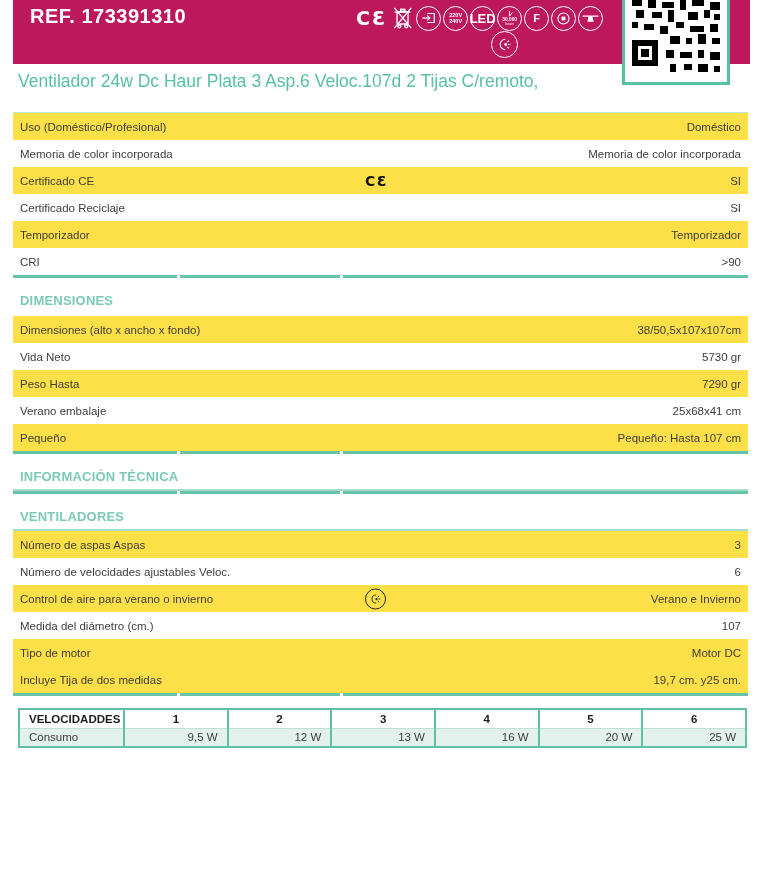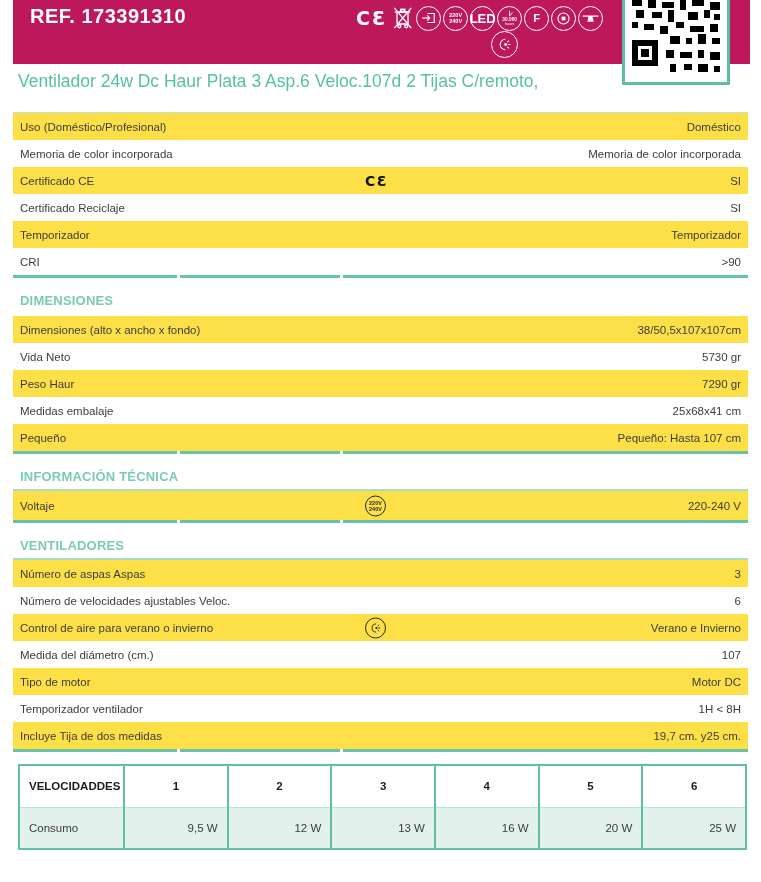--- a/index.html
+++ b/index.html
@@ -81,21 +81,21 @@
   .divider .sg3{flex:1;background:#66C3A7;margin-left:3px;}
 
   
   .speed{
     margin:12px 0 0 5px;width:729px;border-collapse:collapse;table-layout:fixed;
     font-size:11.5px;color:#3d3d3d;
   }
   .speed col.c0{width:105px;}
   .speed td{
     border-left:2px solid #5FC0A5;border-right:2px solid #5FC0A5;
-    padding:0 9px;height:42px;box-sizing:border-box;
+    padding:0 9px;height:19px;box-sizing:border-box;
   }
   .speed tr.hd td{
     border-top:2px solid #5FC0A5;border-bottom:1px solid #BCE1D5;
     font-weight:bold;color:#1d1d1d;text-align:center;background:#fff;
   }
   .speed tr.hd td.first{text-align:left;}
   .speed tr.dt td{
     background:#E2F1EC;border-bottom:2px solid #5FC0A5;text-align:right;
   }
   .speed tr.dt td.first{text-align:left;}
@@ -266,49 +266,41 @@
     <div class="sec-title">DIMENSIONES</div>
     <div class="row tint">
       <span class="lbl">Dimensiones (alto x ancho x fondo)</span>
       <span class="val">38/50,5x107x107cm</span>
     </div>
     <div class="row">
       <span class="lbl">Vida Neto</span>
       <span class="val">5730 gr</span>
     </div>
     <div class="row tint">
-      <span class="lbl">Peso Haur</span>
+      <span class="lbl">Peso Hasta</span>
       <span class="val">7290 gr</span>
     </div>
     <div class="row">
-      <span class="lbl">Medidas embalaje</span>
+      <span class="lbl">Verano embalaje</span>
       <span class="val">25x68x41 cm</span>
     </div>
     <div class="row tint">
       <span class="lbl">Pequeño</span>
       <span class="val">Pequeño: Hasta 107 cm</span>
     </div>
     <div class="divider">
         <i class="sg1"></i>
         <i class="sg2"></i>
         <i class="sg3"></i>
       </div>
   </div>
 
   <div>
     <div class="sec-title tight">INFORMACIÓN TÉCNICA</div>
     <div class="subline"></div>
-    <div class="row tall tint">
-      <span class="lbl">Voltaje</span>
-      <span class="ricon circ d">
-        <span class="t1">220V</span>
-        <span class="t1">240V</span>
-      </span>
-      <span class="val">220-240 V</span>
-    </div>
     <div class="divider">
         <i class="sg1"></i>
         <i class="sg2"></i>
         <i class="sg3"></i>
       </div>
   </div>
 
 
   <div>
     <div class="sec-title tight">VENTILADORES</div>
@@ -334,24 +326,20 @@
       </span>
       <span class="val">Verano e Invierno</span>
     </div>
     <div class="row">
       <span class="lbl">Medida del diámetro (cm.)</span>
       <span class="val">107</span>
     </div>
     <div class="row tint">
       <span class="lbl">Tipo de motor</span>
       <span class="val">Motor DC</span>
-    </div>
-    <div class="row">
-      <span class="lbl">Temporizador ventilador</span>
-      <span class="val">1H &lt; 8H</span>
     </div>
     <div class="row tint">
       <span class="lbl">Incluye Tija de dos medidas</span>
       <span class="val">19,7 cm. y25 cm.</span>
     </div>
     <div class="divider">
         <i class="sg1"></i>
         <i class="sg2"></i>
         <i class="sg3"></i>
       </div>

